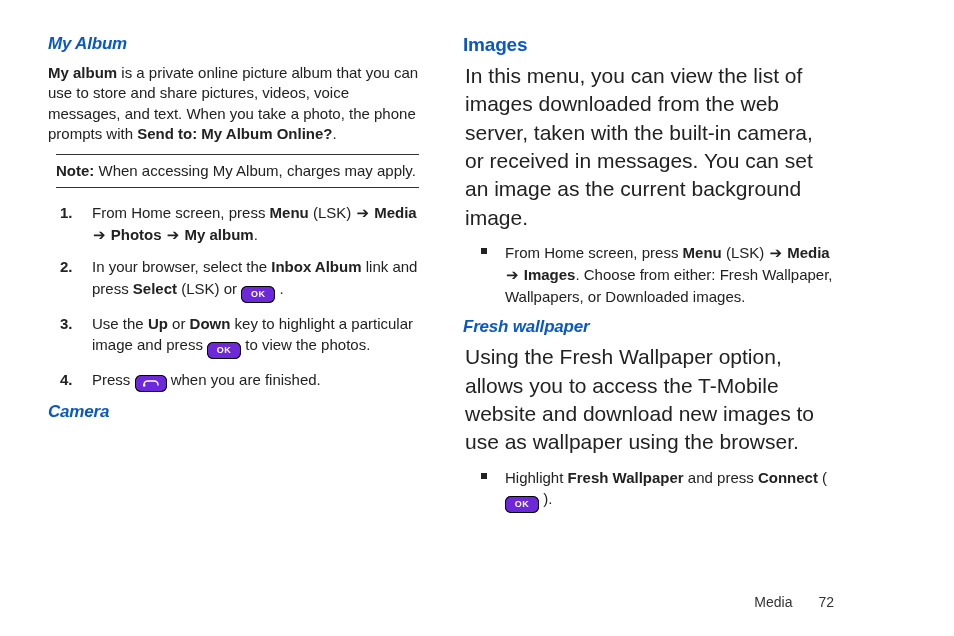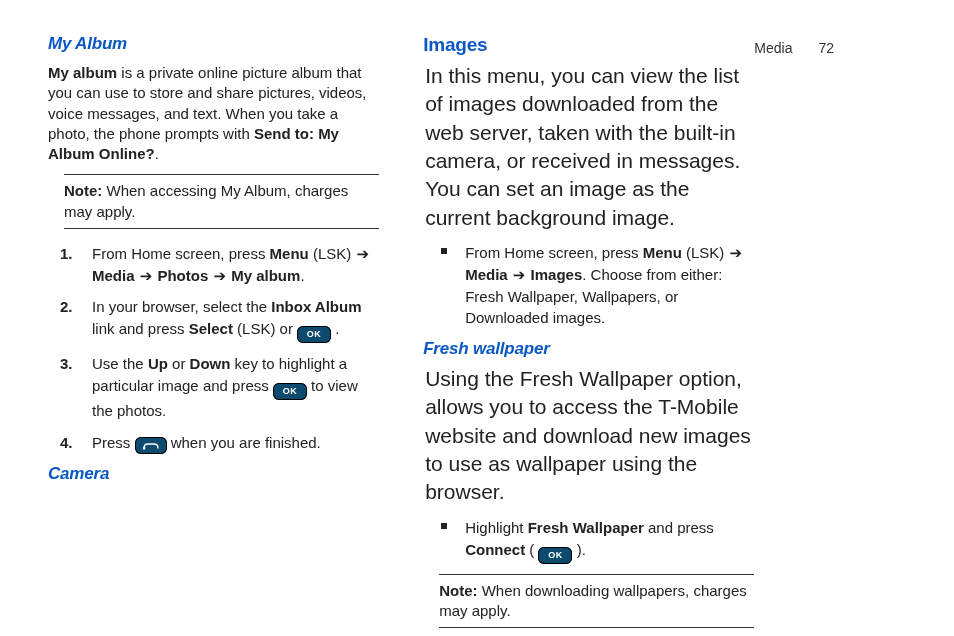--- a/index.html
+++ b/index.html
@@ -11,21 +11,21 @@
     font-family: Arial, Helvetica, sans-serif;
     color: #222;
     overflow: hidden;
   }
   .page {
     box-sizing: border-box;
     width: 876px;
     height: 636px;
     padding: 34px 42px 26px 48px;
     display: flex;
-    flex-direction: row;
+    flex-direction: column;
   }
   .cols {
     display: flex;
     flex: 1 1 auto;
   }
   .col {
     width: 50%;
     box-sizing: border-box;
   }
   .col.left { padding-right: 22px; }
@@ -54,21 +54,21 @@
   }
   p.body-indent {
     margin: 0 0 10px 2px;
     font-size: 21px;
     line-height: 1.35;
   }
   .notebox {
     border-top: 1px solid #333;
     border-bottom: 1px solid #333;
     padding: 6px 0;
-    margin: 4px 0 14px 16px;
+    margin: 4px 0 14px 8px;
     font-size: 15px;
     line-height: 1.35;
   }
   .b { font-weight: 700; }
   .i { font-style: italic; }
 
   ol.steps {
     list-style: none;
     margin: 0 0 8px 0;
     padding: 0 0 0 44px;
@@ -106,21 +106,21 @@
     background: #222;
   }
   .arrow {
     display: inline-block;
     padding: 0 1px;
   }
   .keycap {
     display: inline-flex;
     align-items: center;
     justify-content: center;
-    background: #0c4a6e;
+    background: #6d28d9;
     color: #fff;
     border-radius: 6px;
     min-width: 24px;
     height: 17px;
     padding: 0 4px;
     font-size: 9px;
     font-weight: 700;
     letter-spacing: 0.5px;
     vertical-align: -3px;
     box-shadow: inset 0 0 0 1px #000;
@@ -195,23 +195,20 @@
 
       <h2 class="blue-italic">Fresh wallpaper</h2>
       <p class="body-indent">Using the Fresh Wallpaper option, allows you to access the T-Mobile website and download new images to use as wallpaper using the browser.</p>
 
       <ul class="bullets">
         <li>
           <span>Highlight </span><span class="b">Fresh Wallpaper</span><span> and press </span><span class="b">Connect</span><span> ( </span><span class="keycap wide">OK</span><span> ).</span>
         </li>
       </ul>
 
-      <div class="notebox">
-        <span class="b">Note:</span><span> When downloading wallpapers, charges may apply.</span>
-      </div>
     </div>
   </div>
 
   <div class="footer">
     <span>Media</span>
     <span class="pg">72</span>
   </div>
 </div>
 
 </body></html>

